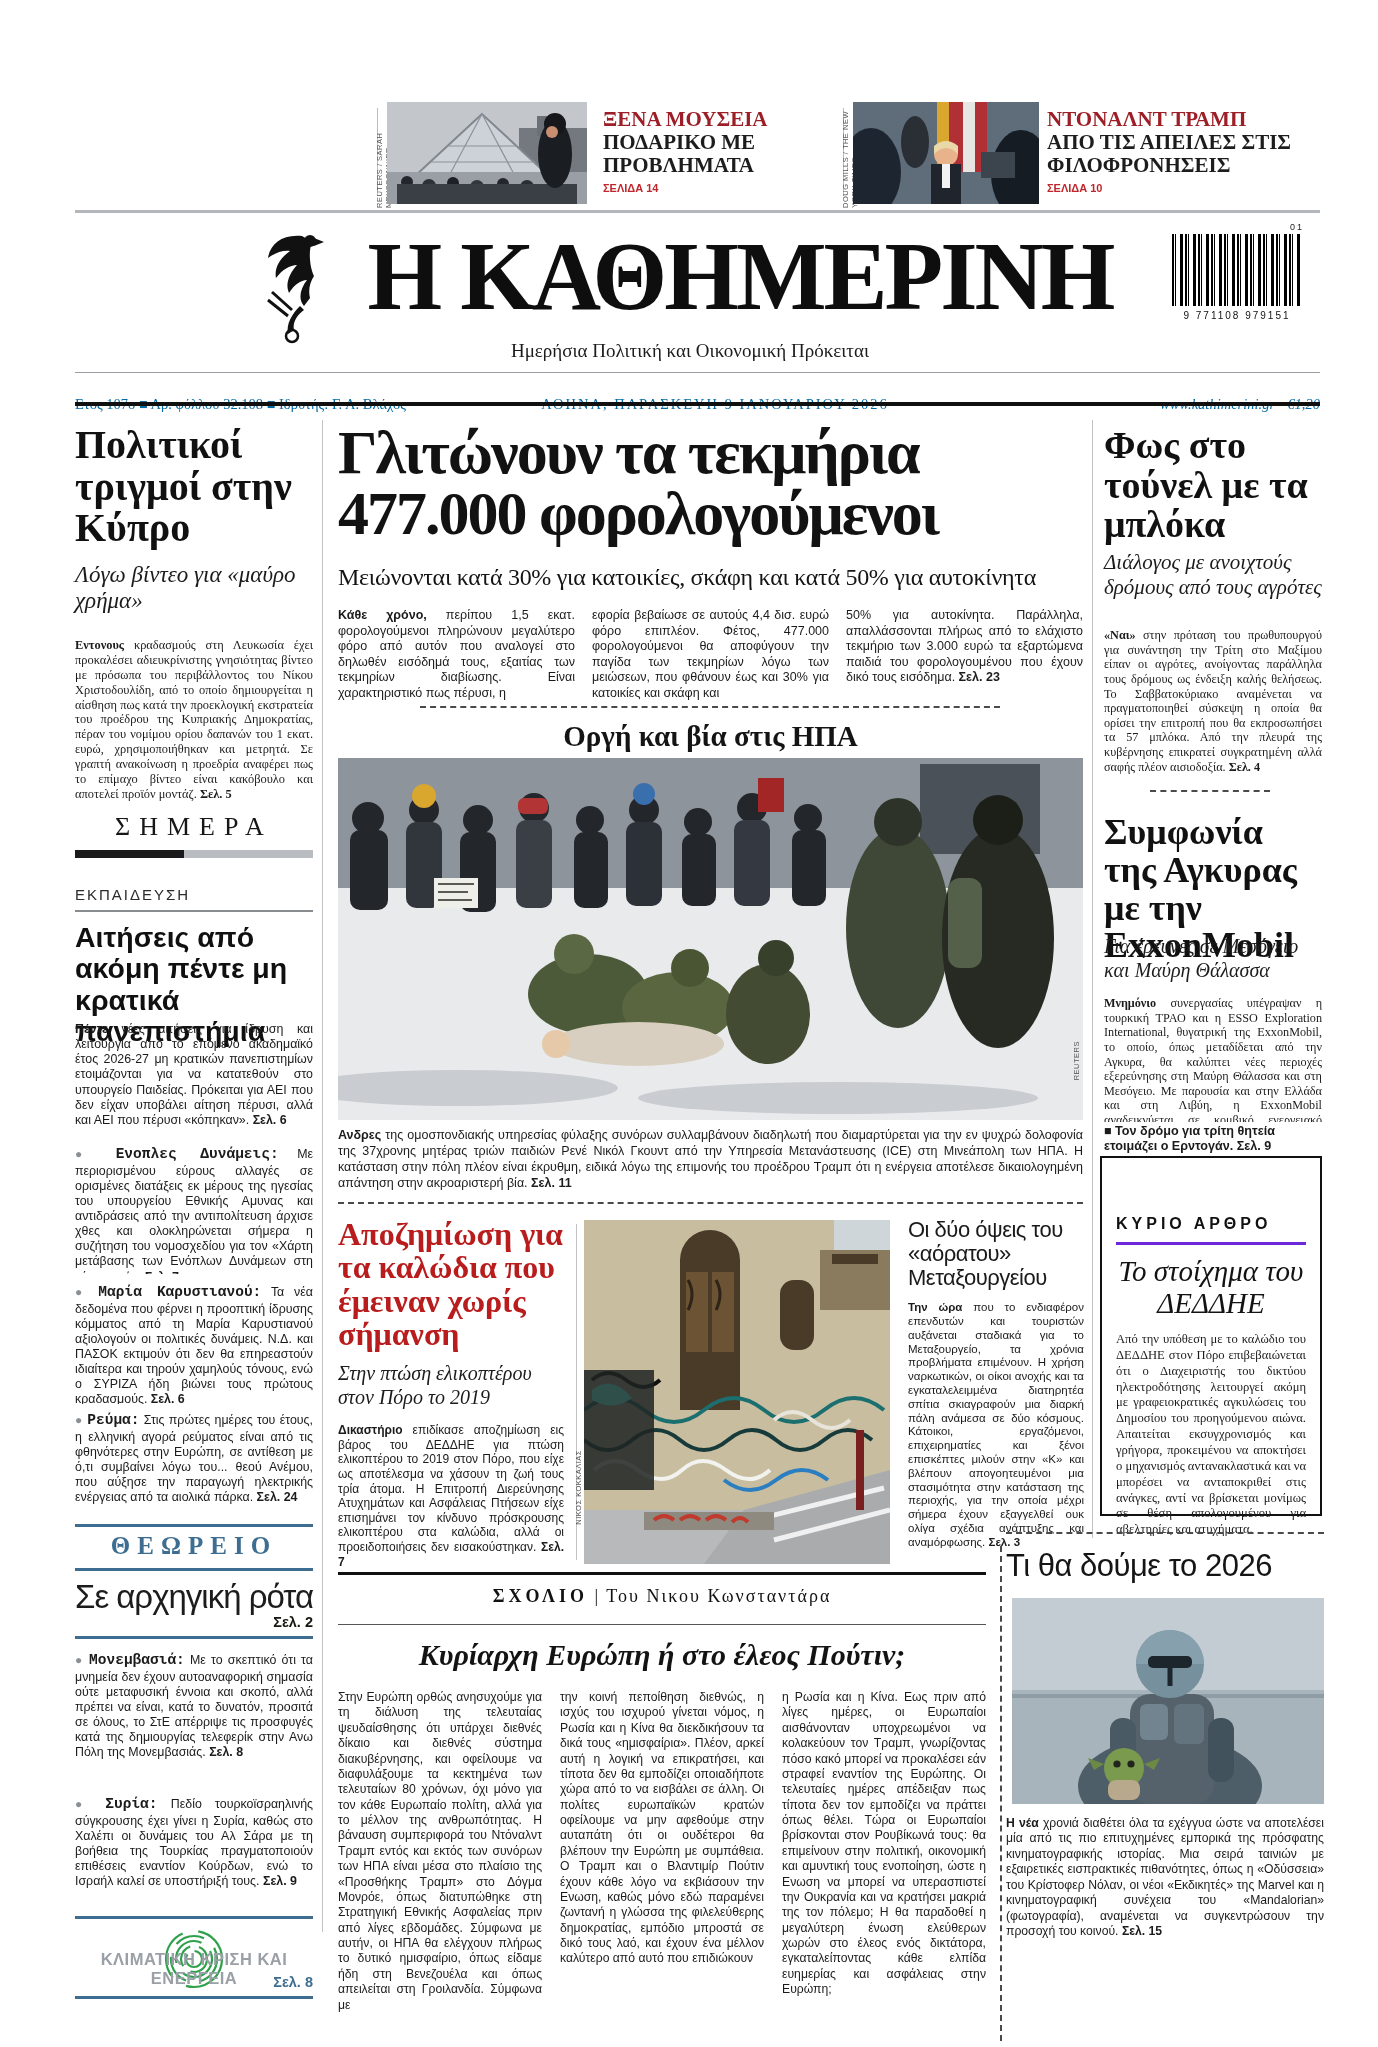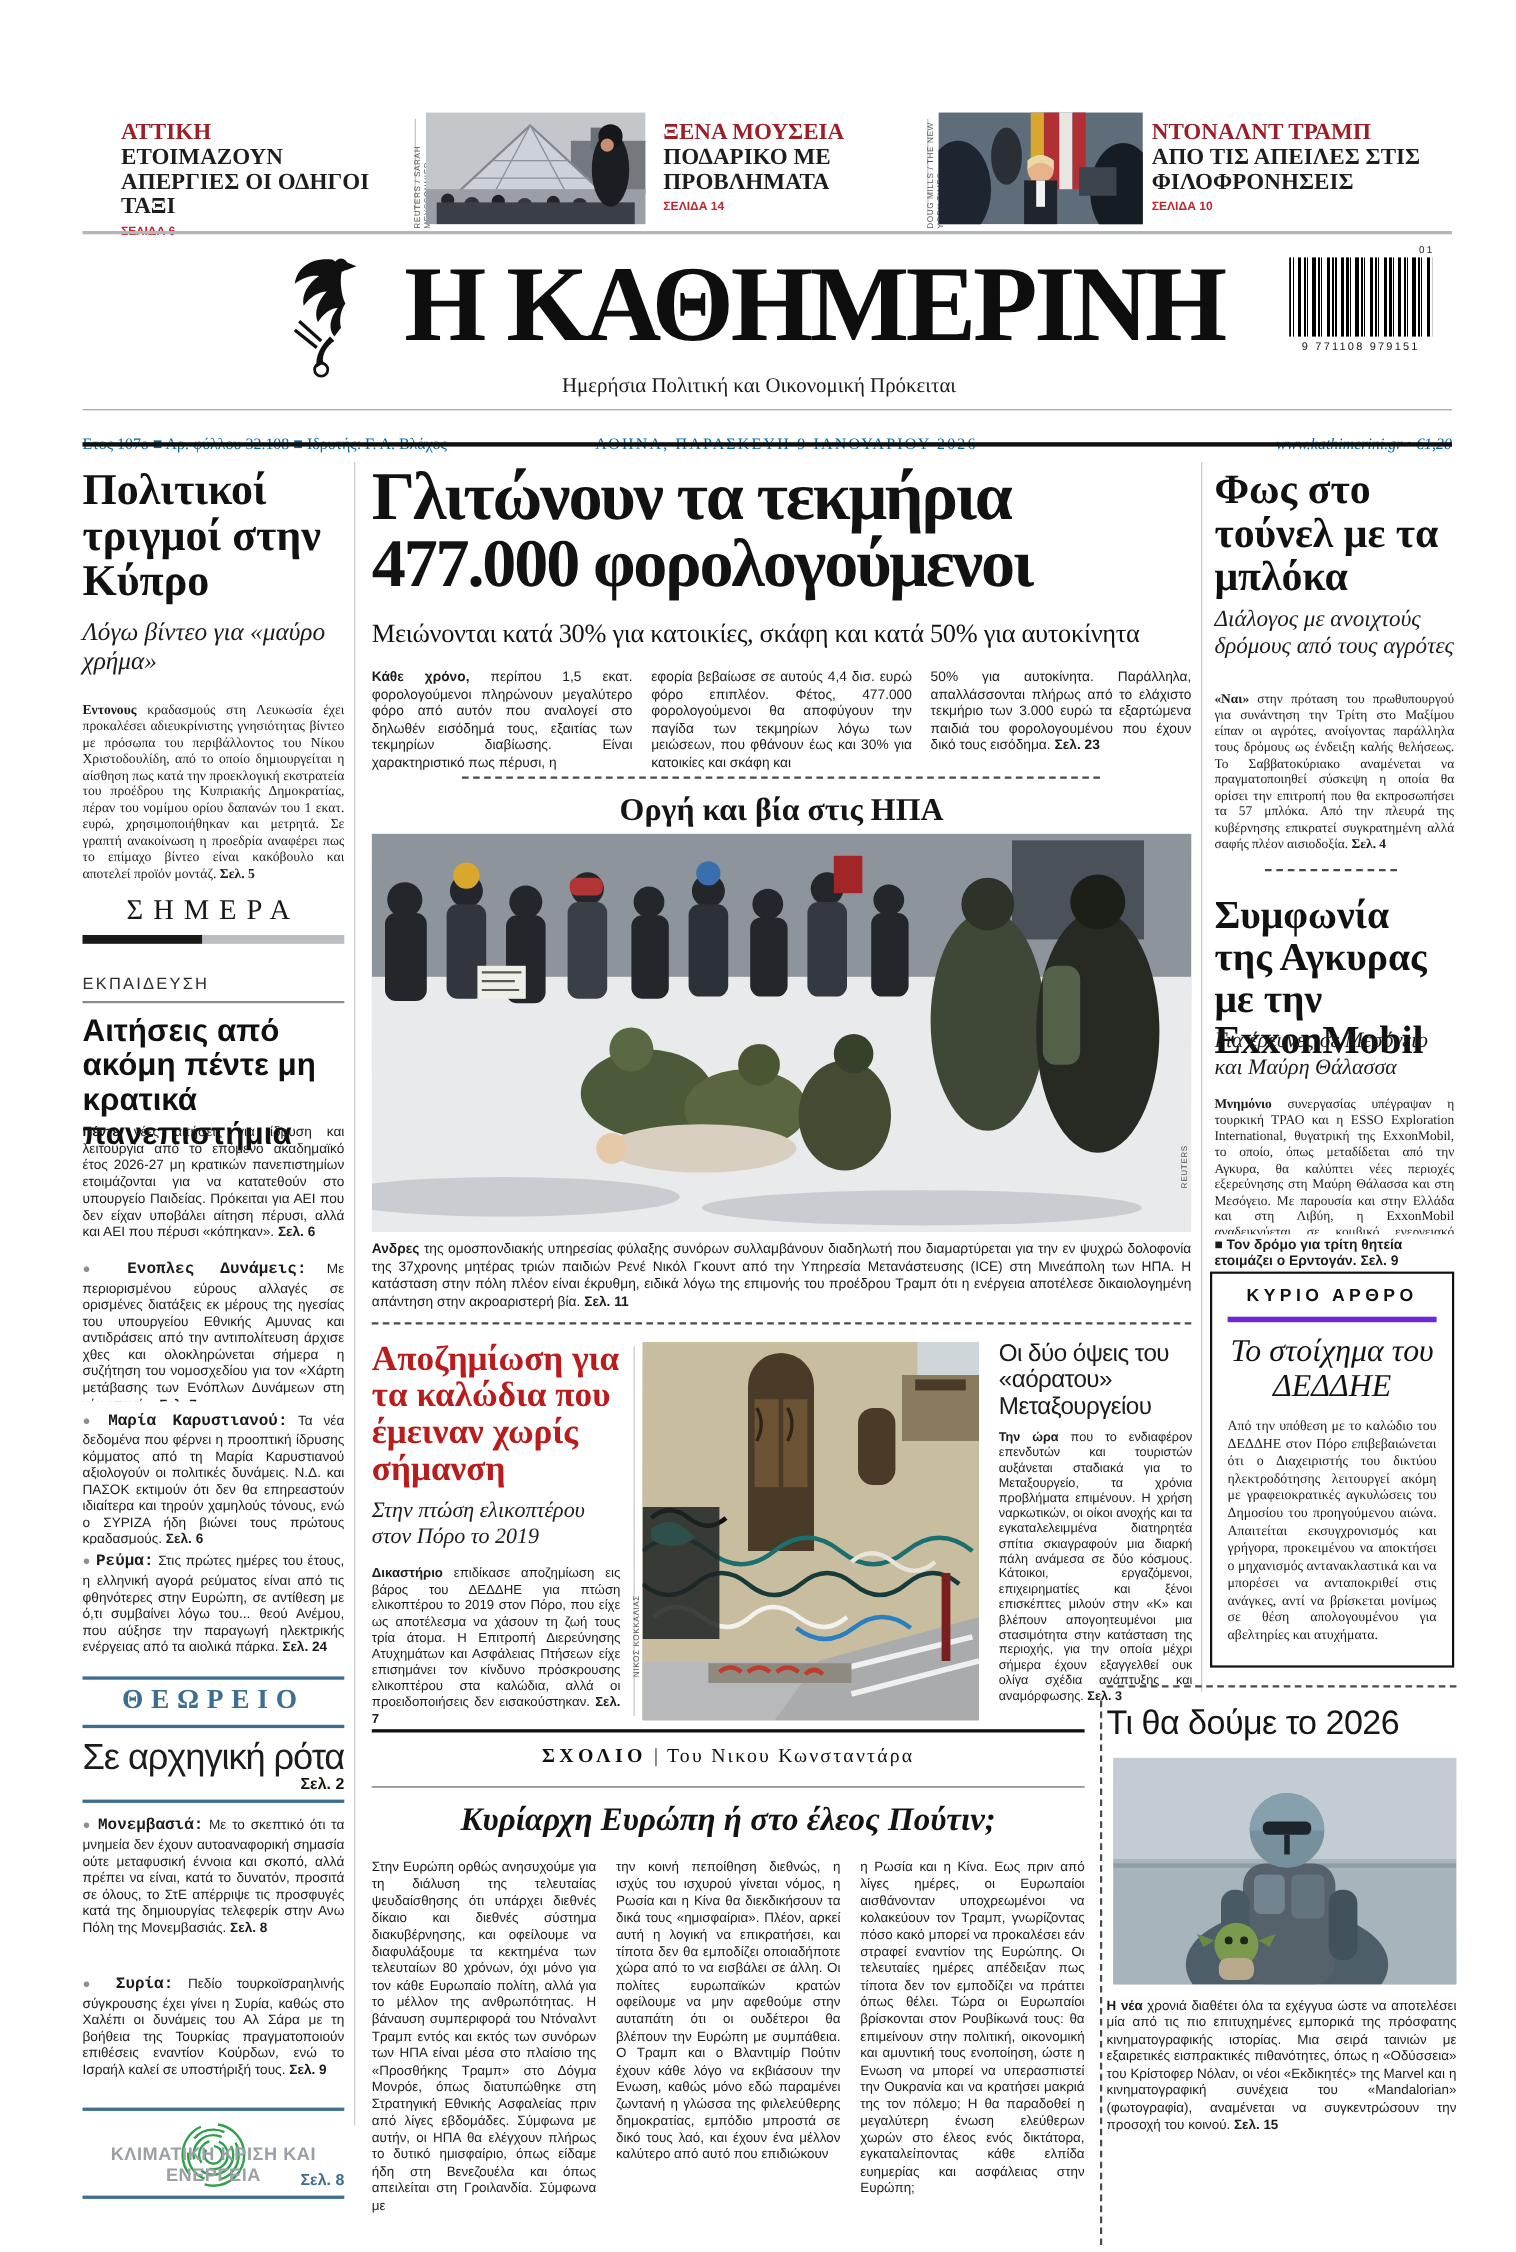--- a/index.html
+++ b/index.html
@@ -108,39 +108,34 @@
   .rightcol{left:1104px;width:218px;}
   #r-title{top:426px;font-family:"Liberation Serif",serif;font-weight:bold;font-size:38px;line-height:1.04;color:#111;}
   #r-dek{top:550px;font-family:"Liberation Serif",serif;font-style:italic;font-size:21px;line-height:1.18;color:#1c1c1c;}
   #r-body{top:618px;font-family:"Liberation Serif",serif;font-size:12.2px;line-height:1.2;max-height:160px;overflow:hidden;text-align:justify;margin-top:10px;}
   #r-dash{top:790px;left:1150px;width:120px;}
   #a-title{top:814px;font-family:"Liberation Serif",serif;font-weight:bold;font-size:36px;line-height:1.05;color:#111;}
   #a-dek{top:934px;font-family:"Liberation Serif",serif;font-style:italic;font-size:20px;line-height:1.2;color:#1c1c1c;}
   #a-body{top:996px;font-family:"Liberation Serif",serif;font-size:12.2px;line-height:1.2;max-height:126px;overflow:hidden;text-align:justify;}
   #a-note{top:1124px;font-weight:bold;font-size:12.6px;line-height:1.2;}
   #kyrio{left:1100px;top:1156px;width:222px;height:360px;border:2px solid #111;box-sizing:border-box;padding:12px 14px;}
-  #kyrio-label{text-align:center;font-weight:bold;font-size:16px;letter-spacing:4px;color:#111;
-      border-bottom:5px solid #6d28d9;padding-bottom:9px;}
+  #kyrio-label{text-align:left;font-weight:bold;font-size:16px;letter-spacing:4px;color:#111;
+      border-bottom:3px solid #6d28d9;padding-bottom:9px;margin-top:45px;}
   #kyrio-title{margin-top:10px;text-align:center;font-family:"Liberation Serif",serif;font-style:italic;font-size:29px;line-height:1.12;color:#131313;}
   #kyrio-body{margin-top:12px;font-family:"Liberation Serif",serif;font-weight:500;font-size:12.6px;line-height:1.26;text-align:justify;max-height:218px;overflow:hidden;}
   
   #y-dash{left:1006px;top:1532px;width:318px;}
   #y-title{left:1006px;top:1548px;width:318px;font-size:31px;font-weight:500;letter-spacing:-.5px;color:#151515;}
   #y-photo{left:1012px;top:1598px;width:312px;height:206px;overflow:hidden;background:linear-gradient(#c8d1d7 0%,#b4c0c7 60%,#93a2ab 100%);}
   #y-body{left:1006px;top:1816px;width:318px;font-size:12.2px;line-height:1.27;text-align:justify;max-height:200px;overflow:hidden;}
 </style>
 </head>
 <body>
 
 <div class="abs" id="topstrip">
-  <div class="abs" style="left:35px;top:8px;width:258px;">
-    <div class="ts-kicker">ΑΤΤΙΚΗ</div>
-    <div class="ts-title">ΕΤΟΙΜΑΖΟΥΝ ΑΠΕΡΓΙΕΣ ΟΙ ΟΔΗΓΟΙ ΤΑΞΙ</div>
-    <div class="ts-page">ΣΕΛΙΔΑ 6</div>
-  </div>
   <div class="abs ts-div" style="left:302px;"></div>
   <span class="abs vcred" style="left:300px;top:10px;">REUTERS / SARAH MEYSSONNIER</span>
   <div class="abs ts-photo" style="left:312px;width:200px;">
     <svg width="200" height="102" viewBox="0 0 200 102">
       <rect width="200" height="102" fill="#c3c7cc"></rect>
       <rect x="132" y="26" width="68" height="48" fill="#74787f"></rect>
       <rect x="150" y="14" width="10" height="20" fill="#6b6f76"></rect>
       <polygon points="95,12 28,74 162,74" fill="#cdd2d8" stroke="#82878e" stroke-width="2"></polygon>
       <path d="M95,12 L62,74 M95,12 L128,74 M60,44 L130,44 M44,60 L148,60" stroke="#8d929a" stroke-width="1.2" fill="none"></path>
       <rect x="0" y="70" width="200" height="32" fill="#9a9ea5"></rect>

